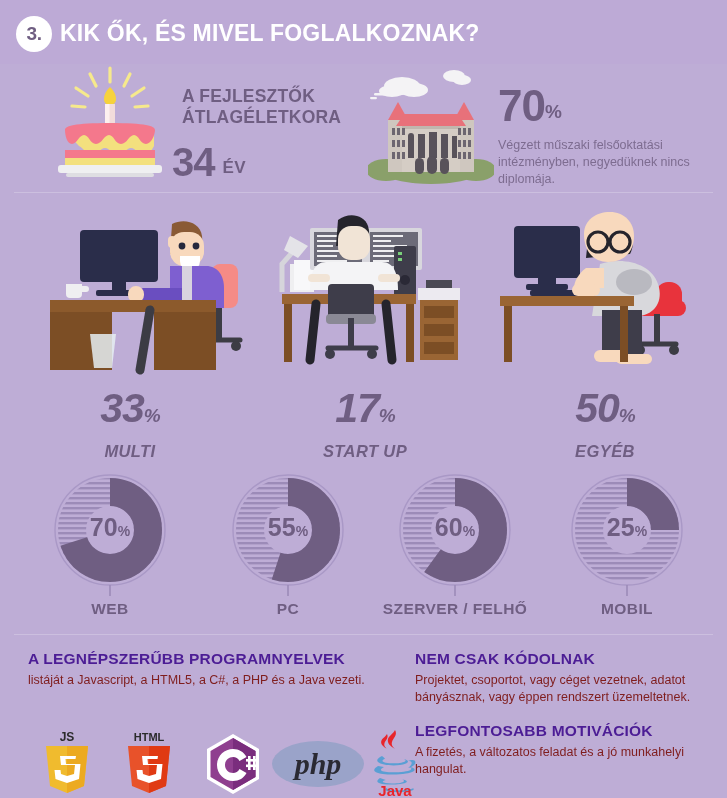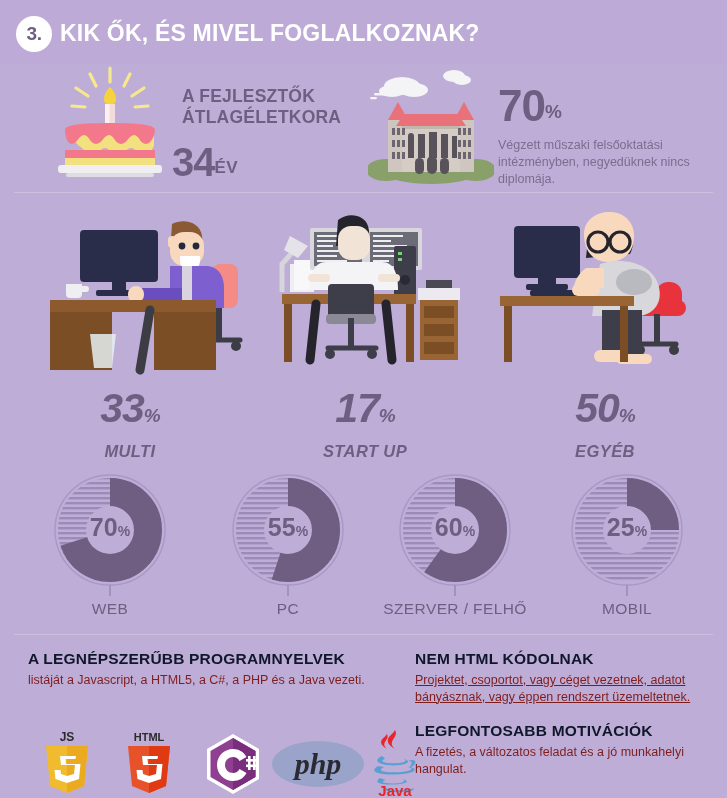--- a/index.html
+++ b/index.html
@@ -78,26 +78,26 @@
   .t2{left:515px;width:180px;}
 
   
   .donuts{position:absolute;top:472px;left:0;width:653px;height:152px;}
   .donut-item{position:absolute;width:150px;text-align:center;}
   .d0{left:35px;}
   .d1{left:213px;}
   .d2{left:380px;}
   .d3{left:552px;}
   .donut-lbl{
-    font-size:15.5px;font-weight:normal;color:#6f5e82;letter-spacing:.4px;
+    font-size:15.5px;font-weight:bold;color:#6f5e82;letter-spacing:.4px;
     margin-top:-4px;white-space:nowrap;
   }
 
   
-  .b-head{font-size:15.5px;font-weight:bold;color:#0f172a;letter-spacing:.2px;}
+  .b-head{font-size:15.5px;font-weight:bold;color:#4c1d95;letter-spacing:.2px;}
   .b-sub{font-size:12.5px;color:#7f1d1d;line-height:16.5px;}
   .bl{position:absolute;left:28px;top:650px;width:400px;}
   .br1{position:absolute;left:415px;top:650px;width:300px;}
   .br2{position:absolute;left:415px;top:722px;width:305px;}
   .logos{position:absolute;left:24px;top:702px;width:400px;height:72px;margin-top:26px;}
   .logo{position:absolute;top:0;}
 </style>
 </head>
 <body>
 
@@ -129,21 +129,21 @@
       <rect x="17" y="88" width="90" height="8" fill="#f4788c"></rect>
       <rect x="17" y="96" width="90" height="8" fill="#f3e07e"></rect>
       <rect x="10" y="103" width="104" height="8" rx="3" fill="#efeff1"></rect>
       <rect x="18" y="111" width="88" height="4" rx="2" fill="#dedde2"></rect>
     </svg>
   </div>
 
   <div class="fact fact-a">
     <div class="fact-label">A FEJLESZTŐK</div>
     <div class="fact-label">ÁTLAGÉLETKORA</div>
-    <div style="margin-top:14px;display:flex;align-items:flex-end;">
+    <div style="margin-top:14px;display:flex;align-items:flex-end;gap:8px;">
       <span class="bignum">34</span>
       <span class="unit" style="padding-bottom:4px;">ÉV</span>
     </div>
   </div>
 
   <div class="bld-wrap">
     <svg width="126" height="122" viewBox="0 0 126 122">
       <g fill="#f4f3f5">
         <ellipse cx="34" cy="24" rx="18" ry="9"></ellipse>
         <ellipse cx="46" cy="28" rx="14" ry="7"></ellipse>
@@ -490,22 +490,22 @@
           <path d="M16 50c-3 2-3.6 3.8-1 5 4 1.8 14 2 21 1 4.4-.6 7-1.6 6.8-2.6-.2-.8-2-1.4-4.6-1.8 1.2.4 1.8.9 1.8 1.4 0 1.2-3.6 2.2-9.2 2.5-6.2.3-11-.3-12-1.4-.3-.6.4-1.3 3-2.1z"></path>
           <path d="M44 33c2.4-.5 4 .6 3.6 2.4-.5 2.4-3.6 4.6-3.6 4.6s6-1.4 7.2-4.6c1-2.8-2-4.4-7.2-2.4z"></path>
           <path d="M23 60c-3 1.2-2 2.8 2 3.4 7 1 18 .6 23-1 2-.7 2.4-1.5 1-2.2-1 .6-3 1.2-6 1.6-7 .9-15 .6-18.4-.4-1.4-.4-1.8-.9-1.6-1.4z"></path>
         </g>
         <text x="31" y="68" text-anchor="middle" font-family="Liberation Sans, sans-serif" font-size="15" font-weight="bold" fill="#e8252b">Java</text>
       </svg>
     </div>
   </div>
 
   <div class="br1">
-    <div class="b-head">NEM HTML KÓDOLNAK</div>
-    <div class="b-sub" style="margin-top:4px;text-decoration:underline;">Projektet, csoportot, vagy céget vezetnek, adatot bányásznak, vagy éppen rendszert üzemeltetnek.</div>
+    <div class="b-head">NEM CSAK KÓDOLNAK</div>
+    <div class="b-sub" style="margin-top:4px;">Projektet, csoportot, vagy céget vezetnek, adatot bányásznak, vagy éppen rendszert üzemeltetnek.</div>
   </div>
 
   <div class="br2">
     <div class="b-head">LEGFONTOSABB MOTIVÁCIÓK</div>
     <div class="b-sub" style="margin-top:4px;">A fizetés, a változatos feladat és a jó munkahelyi hangulat.</div>
   </div>
 
 </div>
 
 </body></html>

